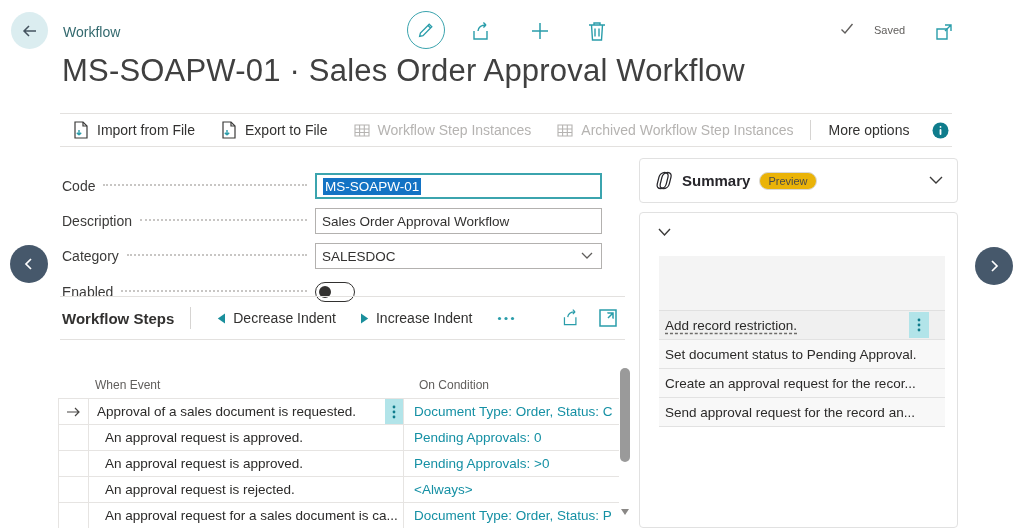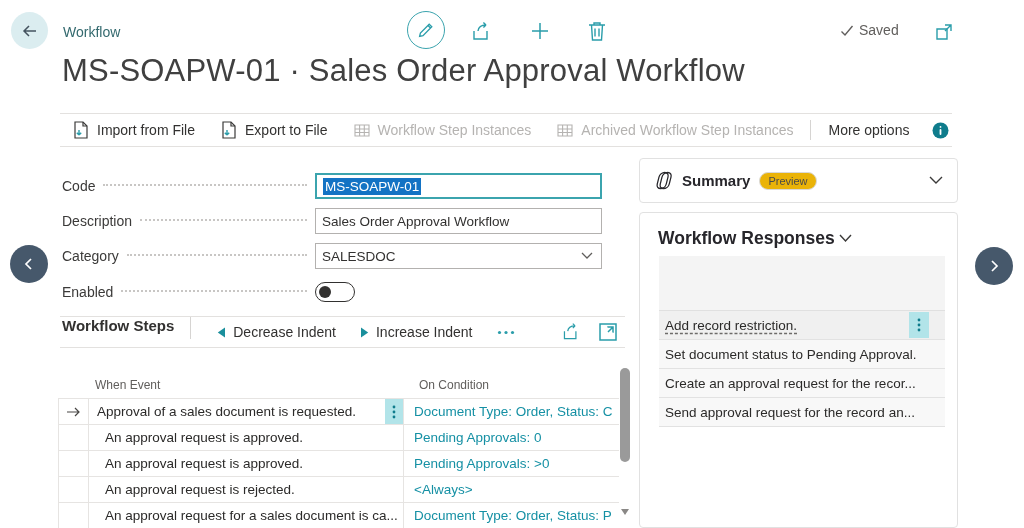--- a/index.html
+++ b/index.html
@@ -6,21 +6,21 @@
   body{font-family:"Liberation Sans","DejaVu Sans",sans-serif;color:#323130;}
   .stage{position:relative;width:1024px;height:528px;background:#fff;overflow:hidden;}
   .abs{position:absolute;}
   svg{display:block;}
 
   
   .back-btn{left:11px;top:12px;width:37px;height:37px;border-radius:50%;background:#dbedf0;display:flex;align-items:center;justify-content:center;cursor:pointer;}
   .breadcrumb{left:63px;top:24px;font-size:14px;color:#33696e;cursor:pointer;}
   .edit-btn{left:407px;top:11px;width:38px;height:38px;border-radius:50%;border:1px solid #3ba4ae;display:flex;align-items:center;justify-content:center;box-sizing:border-box;cursor:pointer;}
   .icon-btn{display:flex;align-items:center;justify-content:center;cursor:pointer;}
-  .saved{left:840px;top:22px;display:flex;align-items:flex-end;gap:5px;font-size:14px;color:#605e5c;}
+  .saved{left:840px;top:22px;display:flex;align-items:flex-end;gap:20px;font-size:11px;color:#605e5c;}
   .popout-btn{left:933px;top:21px;}
 
   
   .page-title{left:62px;top:53px;font-size:31px;font-weight:300;color:#404040;letter-spacing:.2px;white-space:nowrap;}
 
   
   .toolbar{left:60px;top:113px;width:892px;height:34px;border-top:1px solid #e3e1df;border-bottom:1px solid #e3e1df;display:flex;align-items:center;box-sizing:border-box;}
   .tb-item{display:flex;align-items:center;gap:8px;font-size:14px;padding:0 13px;height:100%;cursor:pointer;white-space:nowrap;}
   .tb-item.disabled{color:#b5b3b1;cursor:default;}
   .tb-sep{width:1px;height:20px;background:#d6d4d2;margin:0 4px;}
@@ -36,21 +36,21 @@
   .field-label{font-size:14px;color:#3b3a39;white-space:nowrap;cursor:default;}
   .leader{flex:1;border-bottom:2px dotted #c8c6c4;margin:0 8px 4px 8px;height:1px;}
   .field-box{width:287px;height:26px;border:1px solid #b3b1af;box-sizing:border-box;display:flex;align-items:center;padding:0 6px;font-size:13.5px;background:#fff;position:relative;}
   .field-box.focused{border:2px solid #3ba4ae;}
   .sel-text{background:#1373c4;color:#fff;padding:1px 2px;}
   .dd-chev{position:absolute;right:8px;top:8px;}
   .toggle{width:40px;height:20px;border:1px solid #323130;border-radius:10px;position:relative;box-sizing:border-box;cursor:pointer;background:#fff;}
   .toggle .knob{position:absolute;left:3px;top:3px;width:12px;height:12px;border-radius:50%;background:#323130;}
 
   
-  .steps-bar{left:60px;top:316px;width:565px;height:32px;border-top:1px solid #e3e1df;border-bottom:1px solid #e3e1df;display:flex;box-sizing:border-box;}
+  .steps-bar{left:60px;top:296px;width:565px;height:44px;border-top:1px solid #e3e1df;border-bottom:1px solid #e3e1df;display:flex;align-items:center;box-sizing:border-box;}
   .steps-title{font-size:15px;font-weight:bold;color:#323130;padding:0 16px 0 2px;white-space:nowrap;}
   .v-sep{width:1px;height:22px;background:#d6d4d2;margin-right:14px;}
   .steps-action{display:flex;align-items:center;gap:7px;font-size:14px;padding:0 12px;cursor:pointer;white-space:nowrap;}
   .steps-right{margin-left:auto;display:flex;align-items:center;gap:18px;padding-right:8px;}
 
   
   .col-head{font-size:12px;color:#605e5c;}
   .grid{left:58px;top:398px;width:561px;height:130px;border-top:1px solid #e6e4e2;border-left:1px solid #e6e4e2;box-sizing:border-box;overflow:hidden;}
   .grow{display:flex;height:26px;border-bottom:1px solid #e6e4e2;box-sizing:border-box;background:#fff;text-align:center;}
   .gc-sel{width:30px;border-right:1px solid #e6e4e2;box-sizing:border-box;display:flex;align-items:center;justify-content:center;}
@@ -374,21 +374,20 @@
     <span class="preview-pill">Preview</span>
     <span class="summary-chev">
       <svg width="14" height="9" viewBox="0 0 14 9">
           <path d="M1 1l6 6 6-6" fill="none" stroke="#3b3a39" stroke-width="1.4"></path>
         </svg>
     </span>
   </div>
 
   <div class="abs responses-card">
     <div class="responses-title-row">
-      <span class="responses-title">Workflow Responses</span>
       <span>
         <svg width="13" height="9" viewBox="0 0 13 9">
             <path d="M1 1l5.5 6L12 1" fill="none" stroke="#3b3a39" stroke-width="1.4"></path>
           </svg>
       </span>
     </div>
     <div class="resp-list">
       <div class="resp-empty"></div>
       <div class="resp-row selected">
         <span class="resp-label">Add record restriction.</span>

